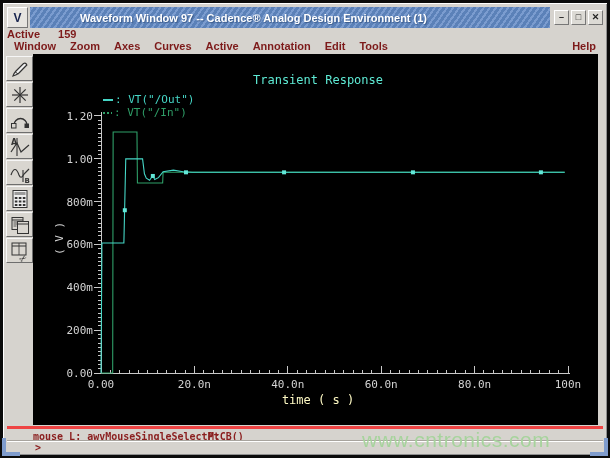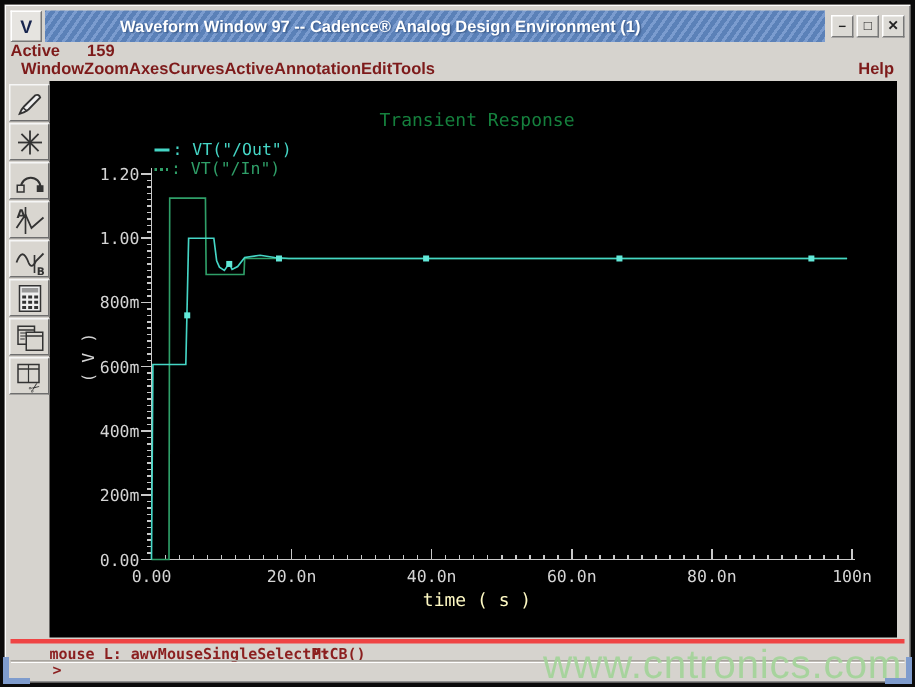--- a/index.html
+++ b/index.html
@@ -17,34 +17,34 @@
           display:flex;align-items:center;padding-left:9px;box-sizing:border-box;}
   .title-strip span{color:#fff;font-weight:bold;font-size:11px;text-shadow:1px 1px 1px #3a5a8a;white-space:nowrap;margin-left:41px;}
   .win-btns{display:flex;gap:2px;align-items:center;padding-left:2px;}
   .win-btn{width:15px;height:15px;background:#dcdad5;border:1px solid;border-color:#fff #777 #777 #fff;
           display:flex;align-items:center;justify-content:center;font-size:9px;font-weight:bold;color:#222;
           box-sizing:border-box;line-height:1;}
   
   .active-row{position:absolute;top:26px;left:7px;width:596px;height:15px;display:flex;
           justify-content:flex-start;align-items:center;gap:18px;padding-right:10px;box-sizing:border-box;}
   .active-row span{color:#7d1a1a;font-weight:bold;font-size:11px;}
-  .menubar{position:absolute;top:38px;left:7px;width:596px;height:16px;display:flex;
+  .menubar{position:absolute;top:38px;left:7px;width:596px;height:16px;display:flex;gap:14px;
           align-items:center;padding:0 7px;box-sizing:border-box;}
   .menu-item{color:#7d1a1a;font-weight:bold;font-size:11px;white-space:nowrap;cursor:default;}
   .menu-help{margin-left:auto;}
   
   .toolbar{position:absolute;left:6px;top:56px;width:28px;display:flex;flex-direction:column;gap:1px;z-index:5;}
   .tool-btn{width:27px;height:25px;background:#d9d6d0;border:1px solid;border-color:#f6f6f6 #6e6e6e #6e6e6e #f6f6f6;
           box-sizing:border-box;display:flex;align-items:center;justify-content:center;padding:0;}
   .tool-btn svg{display:block;}
   
   .canvas{position:absolute;left:33px;top:54px;width:565px;height:371px;background:#000;}
   .canvas svg{position:absolute;left:0;top:0;}
   .plot-title{position:absolute;left:285px;top:19px;transform:translateX(-50%);
-          color:#15803d;font-family:"DejaVu Sans Mono",monospace;font-size:12px;white-space:nowrap;}
+          color:#5eead4;font-family:"DejaVu Sans Mono",monospace;font-size:12px;white-space:nowrap;}
   .legend{position:absolute;left:70px;top:39px;font-family:"DejaVu Sans Mono",monospace;font-size:11px;}
   .legend-row{display:flex;align-items:center;height:13px;}
   .sample{display:inline-block;margin-right:2px;}
   .sample-solid{width:10px;height:2px;}
   .sample-dots{width:9px;height:2px;}
   .ylab{position:absolute;left:-4px;top:178px;width:60px;text-align:center;color:#d4d4d4;
           font-family:"DejaVu Sans Mono",monospace;font-size:11px;transform:rotate(-90deg);}
   .xlab{position:absolute;left:285px;top:339px;transform:translateX(-50%);color:#fef9c3;
           font-family:"DejaVu Sans Mono",monospace;font-size:12px;white-space:nowrap;}
   
@@ -54,21 +54,21 @@
           font-family:"DejaVu Sans Mono",monospace;font-size:10px;white-space:nowrap;}
   .promptrow{position:absolute;left:7px;top:440px;width:596px;height:13px;
           border-top:1px solid #a8a49e;box-shadow:0 1px 0 #fff inset;box-sizing:border-box;}
   .promptrow span{position:absolute;left:28px;top:1px;color:#8b1f1f;font-weight:bold;
           font-family:"DejaVu Sans Mono",monospace;font-size:10px;}
   
   .corner{position:absolute;width:14px;height:14px;z-index:65;}
   .corner-bl{left:2px;bottom:2px;border-left:4px solid #7f9ccd;border-bottom:4px solid #7f9ccd;}
   .corner-br{right:2px;bottom:2px;border-right:4px solid #7f9ccd;border-bottom:4px solid #7f9ccd;}
   .watermark{position:absolute;left:362px;top:428px;z-index:70;color:#a5d49b;
-          font-size:27px;letter-spacing:0.5px;font-family:"Liberation Sans",sans-serif;opacity:.95;}
+          font-size:21px;letter-spacing:0.5px;font-family:"Liberation Sans",sans-serif;opacity:.95;}
 </style>
 </head>
 <body>
 
 <div class="screen">
 
   <div class="titlebar">
     <div class="win-menu-btn">
       <span>V</span>
     </div>

